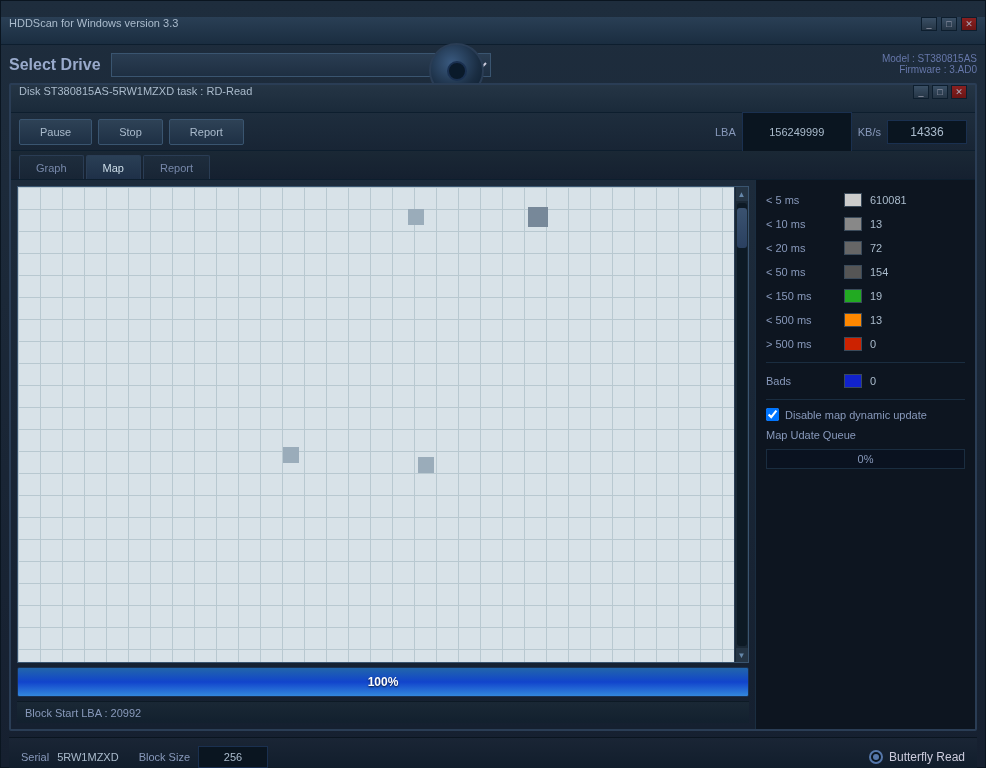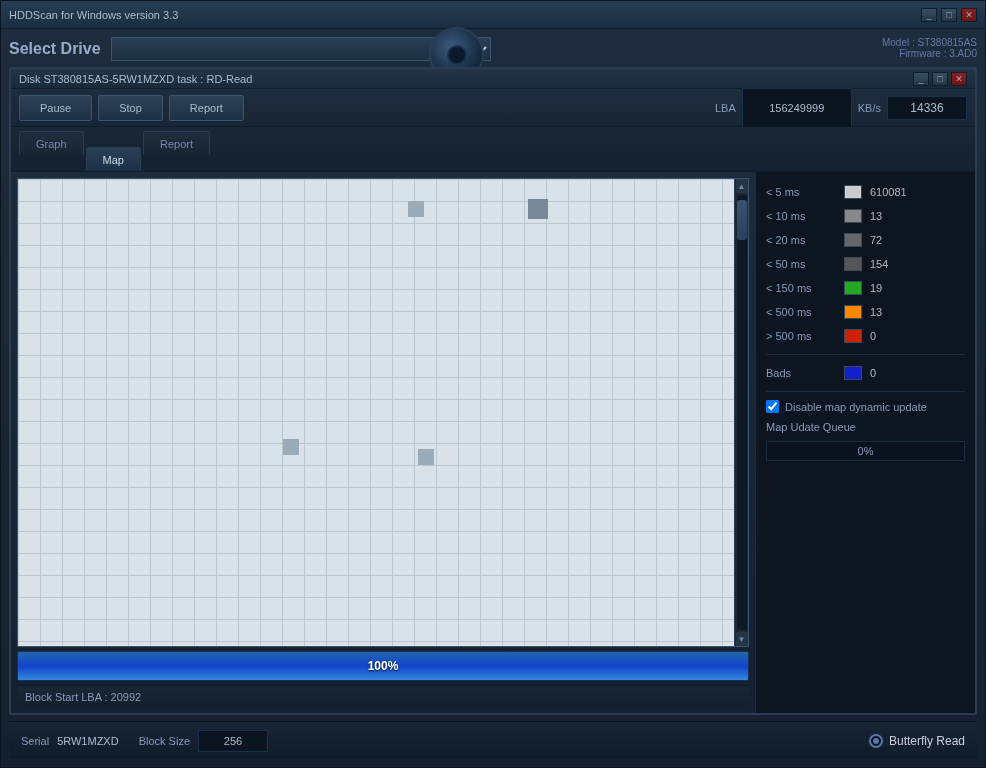--- a/index.html
+++ b/index.html
@@ -20,23 +20,24 @@
       background: linear-gradient(180deg, #1e2d3d 0%, #162030 100%);
       border: 1px solid #0a1520;
       position: relative;
     }
 
     
     .title-bar {
       height: 28px;
       background: linear-gradient(180deg, #2a3f55 0%, #1a2d40 100%);
       display: flex;
-      align-items: center;
+      align-items: flex-start;
       padding: 0 8px;
       border-bottom: 1px solid #0d1e2e;
+      margin-top: 16px;
     }
     .title-bar-text {
       color: #aabbcc;
       font-size: 11px;
       flex: 1;
     }
     .title-bar-controls {
       display: flex;
       gap: 4px;
     }
@@ -82,24 +83,23 @@
       background: linear-gradient(180deg, #1e2d3d 0%, #152030 100%);
       border: 2px solid #2a3d55;
       border-radius: 2px;
       position: relative;
       flex: 1;
       display: flex;
       flex-direction: column;
     }
 
     .task-title-bar {
-      height: 20px;
+      height: 28px;
       background: linear-gradient(180deg, #253545 0%, #1a2a3a 100%);
       display: flex;
-      align-items: center;
       padding: 0 8px;
       border-bottom: 1px solid #0d1e2e;
       gap: 8px;
     }
     .task-title-text {
       color: #aabbcc;
       font-size: 11px;
       flex: 1;
     }
     .task-title-controls {
@@ -181,21 +181,20 @@
       font-size: 11px;
       color: #7788aa;
       background: linear-gradient(180deg, #1e2d3d 0%, #182535 100%);
       border: 1px solid #2a3d55;
       border-bottom: none;
       border-radius: 2px 2px 0 0;
     }
     .tab.active {
       color: #ccdde8;
       background: linear-gradient(180deg, #2a3f55 0%, #1e3048 100%);
-      margin-top: 16px;
     }
 
     
     .body-area {
       display: flex;
       flex: 1;
       overflow: hidden;
     }
 
     

